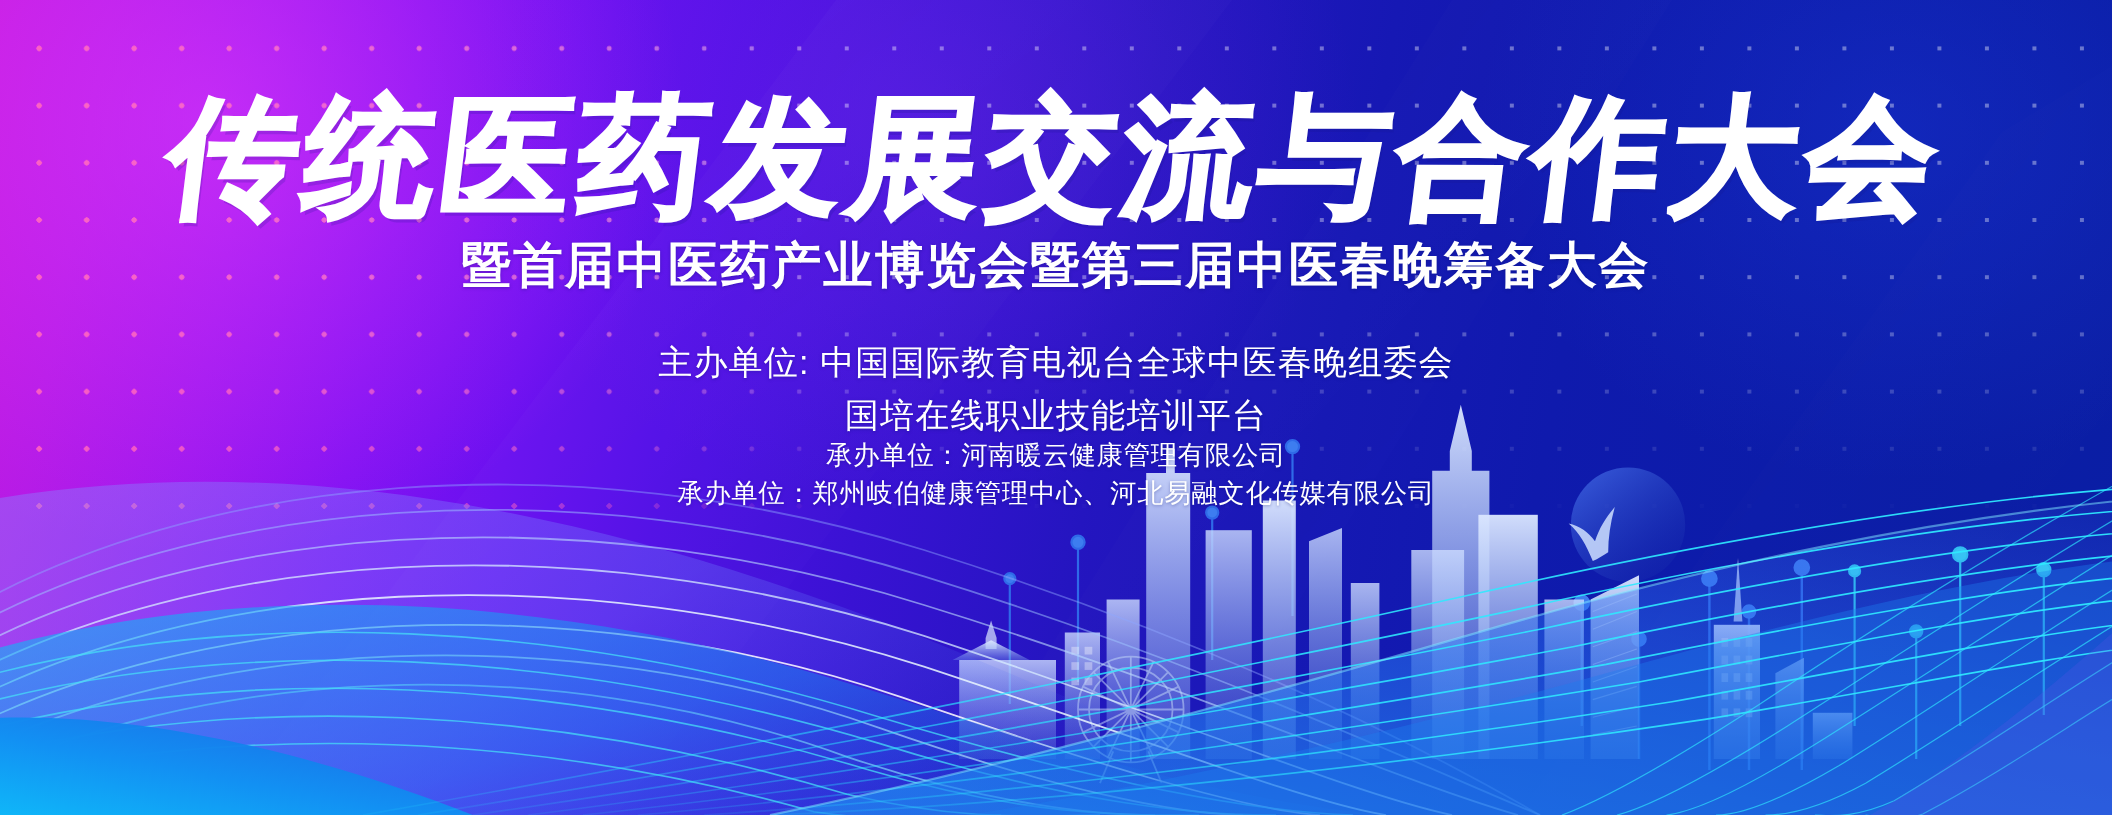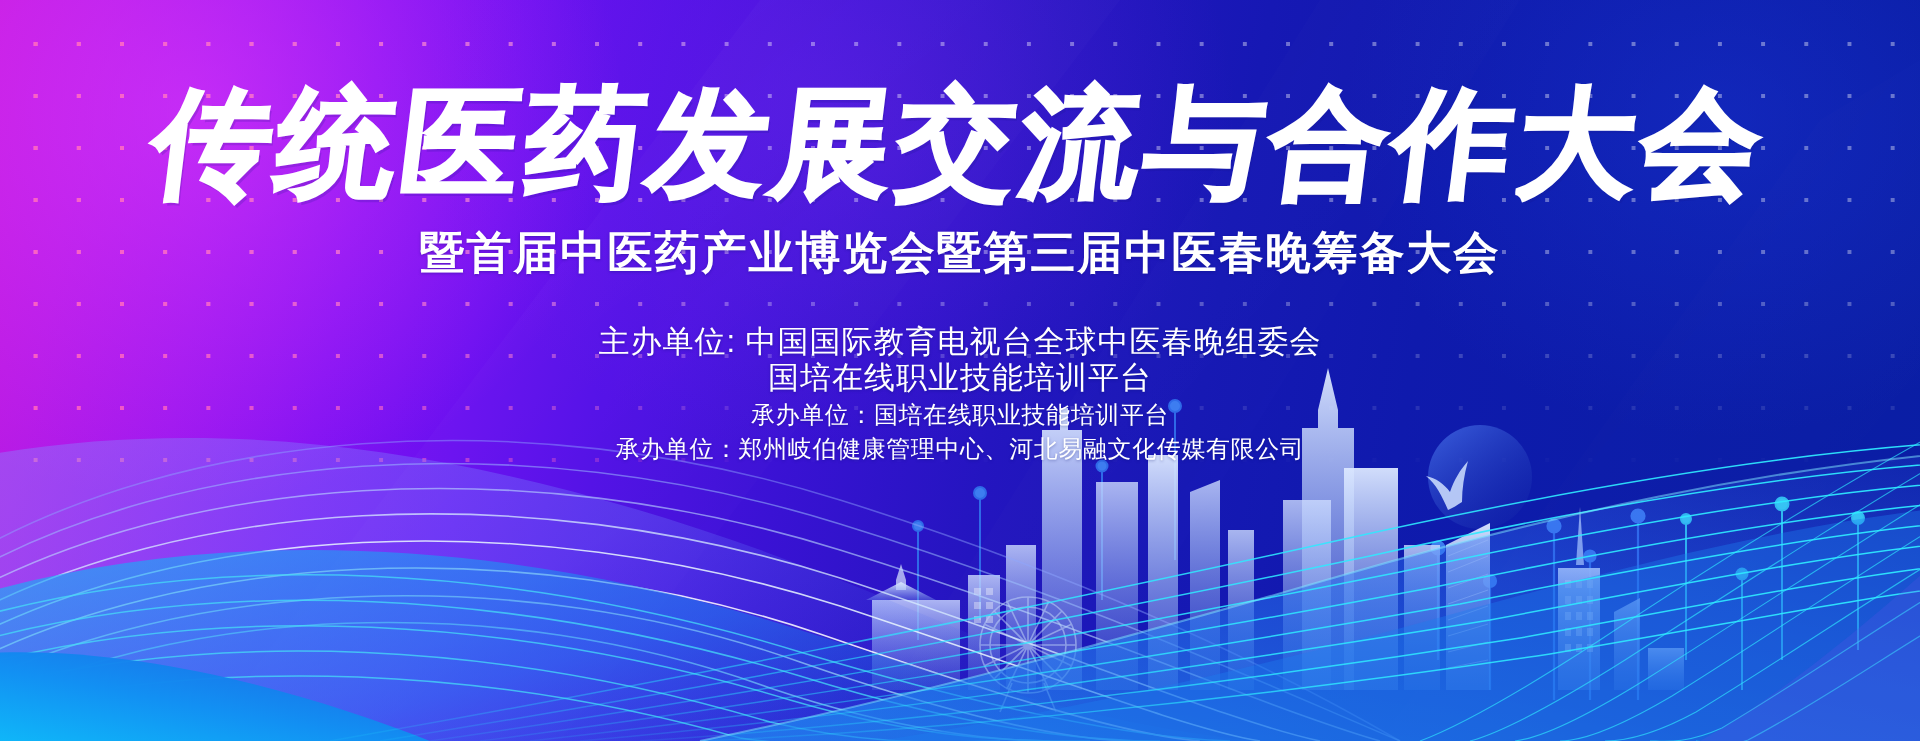--- a/index.html
+++ b/index.html
@@ -54,32 +54,32 @@
     position:absolute;left:0;right:0;top:83px;
     font-size:118px;line-height:120px;font-weight:900;color:#ffffff;
     letter-spacing:6px;
     transform:skewX(-7deg);
     text-shadow:0 0 1px rgba(255,255,255,.9), 3px 4px 0 rgba(20,20,140,.18);
     white-space:nowrap;
     font-family:"DejaVu Sans","Liberation Sans",sans-serif;
     -webkit-text-stroke:3px #ffffff;
   }
   .sub-title{
-    position:absolute;left:0;right:0;top:228px;
+    position:absolute;left:0;right:0;top:216px;
     font-size:45px;line-height:50px;font-weight:700;color:#ffffff;
     letter-spacing:2px;white-space:nowrap;
     text-shadow:0 1px 3px rgba(8,16,110,.35);
   }
   .org-line{
     position:absolute;left:0;right:0;
     font-size:31px;line-height:36px;font-weight:400;color:#ffffff;
     letter-spacing:1px;white-space:nowrap;
     text-shadow:0 1px 3px rgba(8,16,110,.35);
   }
-  .org-1{top:324px;text-align:center;}
+  .org-1{top:312px;text-align:center;}
   .org-2{top:360px;}
   .sup-line{
     position:absolute;left:0;right:0;
     font-size:24px;line-height:30px;font-weight:400;color:#ffffff;
     letter-spacing:.6px;white-space:nowrap;
     text-shadow:0 1px 3px rgba(8,16,110,.35);
   }
   .sup-1{top:400px;}
   .sup-2{top:434px;}
 </style>
@@ -342,18 +342,18 @@
   <div class="content">
 
     <div class="main-title">传统医药发展交流与合作大会</div>
 
     <div class="sub-title">暨首届中医药产业博览会暨第三届中医春晚筹备大会</div>
 
     <div class="org-line org-1">主办单位: 中国国际教育电视台全球中医春晚组委会</div>
 
     <div class="org-line org-2">国培在线职业技能培训平台</div>
 
-    <div class="sup-line sup-1">承办单位：国培在线职业技能培训平台</div>
+    <div class="sup-line sup-1">承办单位：河南暖云健康管理有限公司</div>
 
     <div class="sup-line sup-2">承办单位：郑州岐伯健康管理中心、河北易融文化传媒有限公司</div>
   </div>
 
 </div>
 
 </body></html>

